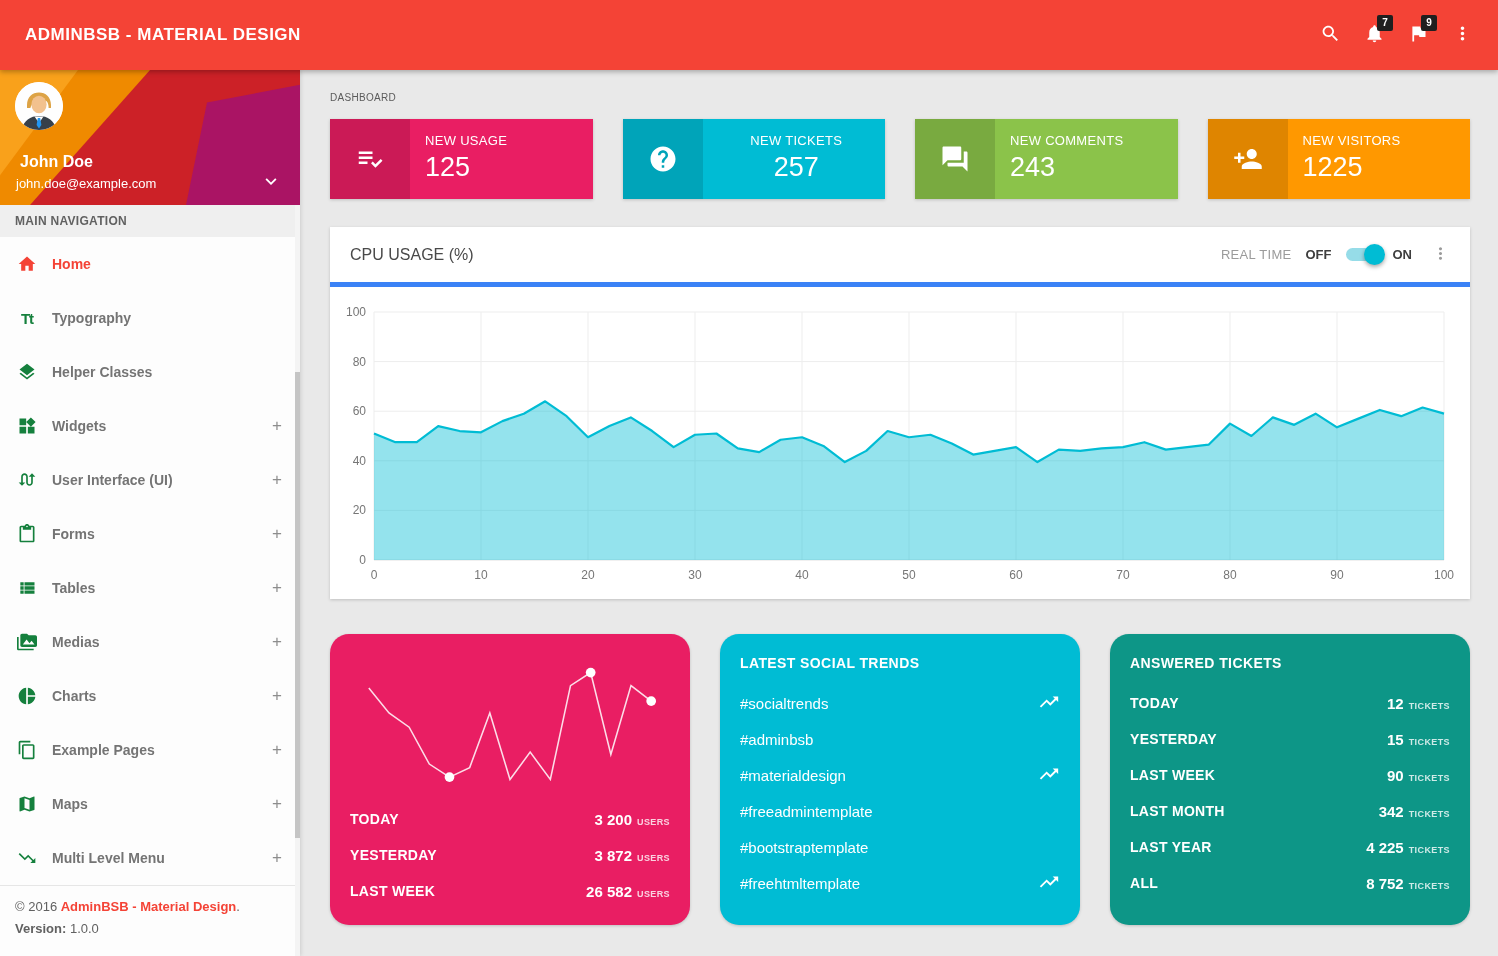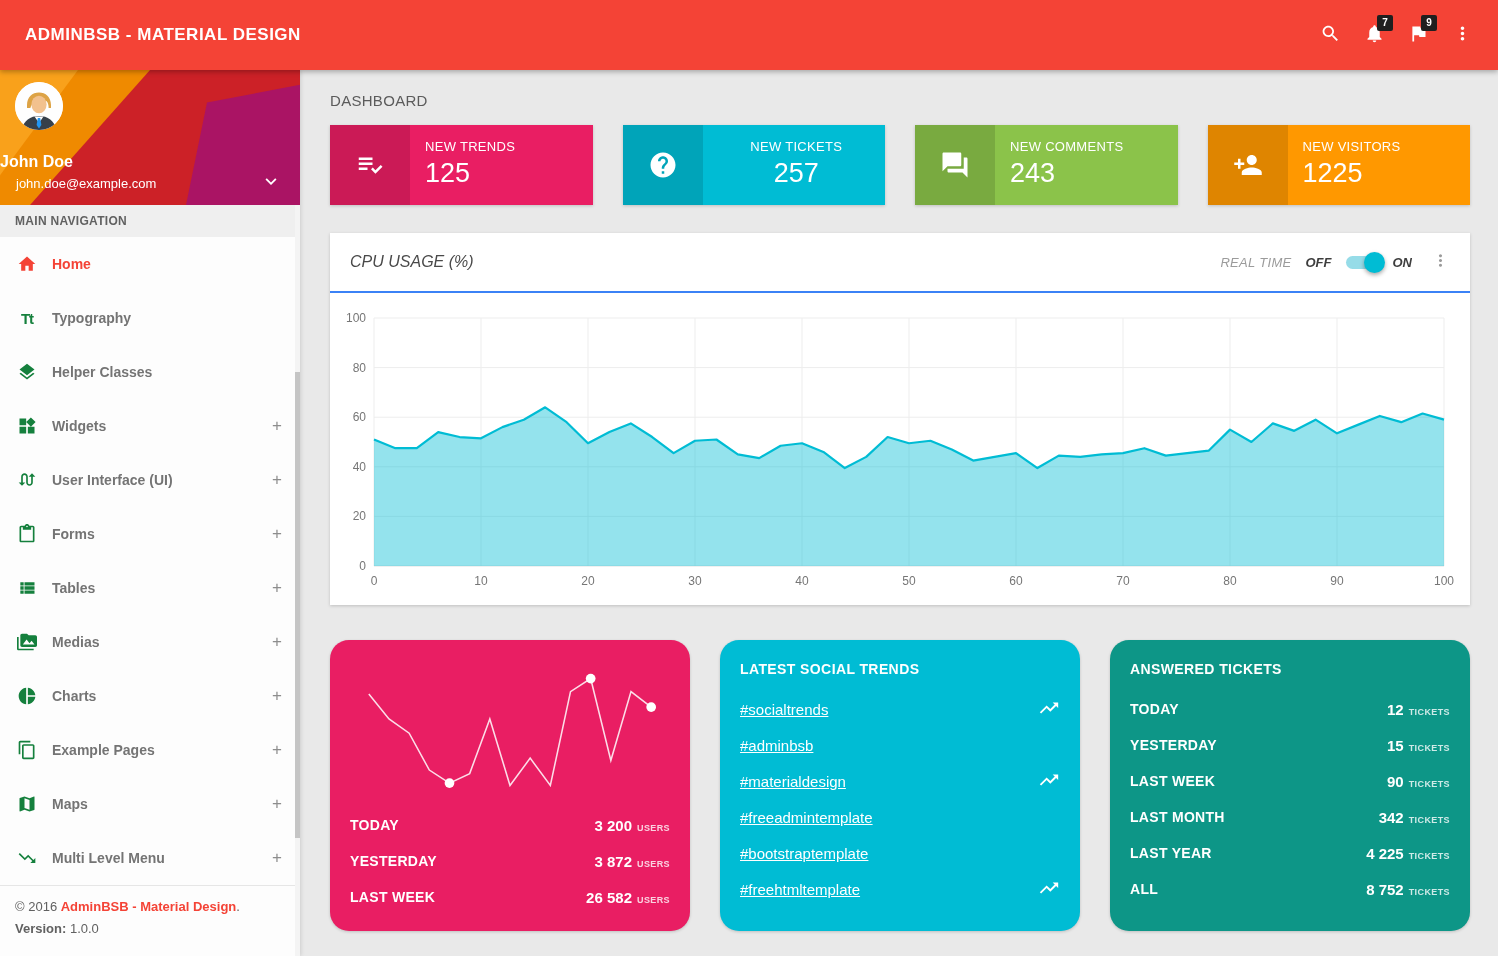--- a/index.html
+++ b/index.html
@@ -44,21 +44,21 @@
   }
   .user-info {
     position:relative; height:135px; overflow:hidden; background:#f9a11b;
   }
   .ui-shape { position:absolute; inset:0; }
   .ui-shape.s2 { background:#ef8a00; clip-path:polygon(26% 0, 58% 0, 10% 100%, 0 100%, 0 78%); }
   .ui-shape.s3 { background:#cc2127; clip-path:polygon(50% 0, 100% 0, 100% 100%, 10% 100%); }
   .ui-shape.s4 { background:#aa1464; clip-path:polygon(69% 24%, 100% 11%, 100% 100%, 62% 100%); }
   .avatar { position:absolute; top:12px; left:15px; width:48px; height:48px; border-radius:50%; overflow:hidden; background:#fff; }
   .avatar svg { width:48px; height:48px; display:block; }
-  .user-name { position:absolute; left:0; top:83px; color:#fff; font-size:16px; font-weight:bold; }
+  .user-name { position:absolute; left:20px; top:83px; color:#fff; font-size:16px; font-weight:bold; }
   .user-email { position:absolute; left:16px; top:106px; color:#fff; font-size:13px; }
   .user-toggle {
     position:absolute; right:16px; top:100px; width:26px; height:26px;
     background:transparent; border:none; cursor:pointer;
   }
   .user-toggle svg { width:22px; height:22px; fill:#fff; }
 
   .nav-header {
     height:32px; background:#efefef; color:#616161;
     font-size:12px; font-weight:bold; letter-spacing:.3px;
@@ -85,38 +85,38 @@
   .sidebar-footer .brand { color:#f44336; font-weight:bold; }
   .sidebar-footer .vlabel { font-weight:bold; }
   .side-scroll-track { position:absolute; right:0; top:135px; bottom:0; width:5px; background:#f4f4f4; }
   .side-scroll-thumb { position:absolute; right:0; top:167px; width:5px; height:466px; background:#c5c5c5; }
 
   
   .main {
     position:absolute; left:300px; top:70px; right:0; bottom:0;
     padding:22px 28px 0 30px;
   }
-  .page-title { font-size:15px; color:#5b5b5b; letter-spacing:.3px; margin-bottom:16px; }
+  .page-title { font-size:10px; color:#5b5b5b; letter-spacing:.3px; margin-bottom:16px; }
 
   .info-boxes { display:grid; grid-template-columns:repeat(4,1fr); gap:30px; }
   .info-box { height:80px; display:flex; box-shadow:0 1px 3px rgba(0,0,0,.18); }
   .ib-icon {
     width:80px; background:rgba(0,0,0,.125);
     display:flex; align-items:center; justify-content:center;
   }
   .ib-icon svg { width:30px; height:30px; fill:#fff; }
   .ib-content { flex:1; padding:12px 10px 0 15px; color:#fff; }
   .ib-label { font-size:13px; letter-spacing:.3px; margin-top:2px; }
   .ib-value { font-size:27px; font-weight:normal; margin-top:4px; }
 
   .card { background:#fff; box-shadow:0 1px 3px rgba(0,0,0,.18); }
   .cpu-card { margin-top:28px; height:372px; }
   .cpu-header {
     height:60px; display:flex; align-items:center; justify-content:space-between;
-    padding:0 18px 0 20px; border-bottom:2px solid #3b82f6;font-style:italic;
+    padding:0 18px 0 20px; border-bottom:5px solid #3b82f6;
   }
   .cpu-title { font-size:16px; color:#494949; }
   .cpu-controls { display:flex; align-items:center; }
   .rt-label { font-size:13px; color:#9b9b9b; letter-spacing:.3px; margin-right:14px; }
   .sw-label { font-size:13px; font-weight:bold; color:#3e3e3e; }
   .toggle { position:relative; width:33px; height:13px; border-radius:7px; background:#96dce8; margin:0 14px; cursor:pointer; }
   .toggle-knob {
     position:absolute; top:-4px; right:-6px; width:21px; height:21px; border-radius:50%;
     background:#00bcd4; box-shadow:0 2px 4px rgba(0,0,0,.35);
   }
@@ -133,21 +133,21 @@
   #visitors-spark { width:100%; height:152px; margin-top:4px; margin-bottom:auto; }
   .stat-rows { }
   .stat-row { height:36px; display:flex; align-items:center; justify-content:space-between; }
   .stat-label { font-size:14px; font-weight:bold; letter-spacing:.3px; }
   .stat-right { display:flex; align-items:baseline; }
   .stat-value { font-size:15px; font-weight:bold; }
   .stat-unit { font-size:9px; font-weight:bold; letter-spacing:.4px; margin-left:5px; opacity:.8; }
 
   .card-heading { font-size:14px; font-weight:bold; letter-spacing:.4px; margin:6px 0 14px 0; }
   .trend-list { list-style:none; }
-  .trend-item { height:36px; display:flex; align-items:center; justify-content:space-between; font-size:15px; cursor:pointer;text-decoration:underline; }
+  .trend-item { height:36px; display:flex; align-items:center; justify-content:space-between; font-size:15px; cursor:pointer; }
   .trend-item svg { width:22px; height:22px; fill:#fff; }
 </style>
 </head>
 <body>
 
 <header class="topbar">
   <div class="logo">ADMINBSB - MATERIAL DESIGN</div>
   <div class="topbar-icons">
     <button class="tb-btn">
       <span><svg viewBox="0 0 24 24" width="21" height="21" fill="#fff">
@@ -322,21 +322,21 @@
   <div class="page-title">DASHBOARD</div>
 
   <div class="info-boxes" id="info-boxes">
       <div class="info-box" style="background: rgb(233, 30, 99);">
         <div class="ib-icon">
           <svg viewBox="0 0 24 24">
             <path d="M3 10h11v2H3zm0-4h11v2H3zm0 8h7v2H3zm17.59-2.07l-4.25 4.24-2.12-2.12-1.41 1.41L16.34 19 22 13.34z"></path>
           </svg>
         </div>
         <div class="ib-content">
-          <div class="ib-label">NEW TRENDS</div>
+          <div class="ib-label">NEW USAGE</div>
           <div class="ib-value">125</div>
         </div>
       </div>
       <div class="info-box" style="background: rgb(0, 188, 212); text-align: center;">
         <div class="ib-icon">
           <svg viewBox="0 0 24 24">
             <path d="M12 2C6.48 2 2 6.48 2 12s4.48 10 10 10 10-4.48 10-10S17.52 2 12 2zm1 17h-2v-2h2v2zm2.07-7.75l-.9.92C13.45 12.9 13 13.5 13 15h-2v-.5c0-1.1.45-2.1 1.17-2.83l1.24-1.26c.37-.36.59-.86.59-1.41 0-1.1-.9-2-2-2s-2 .9-2 2H8c0-2.21 1.79-4 4-4s4 1.79 4 4c0 .88-.36 1.68-.93 2.25z"></path>
           </svg>
         </div>
         <div class="ib-content">

